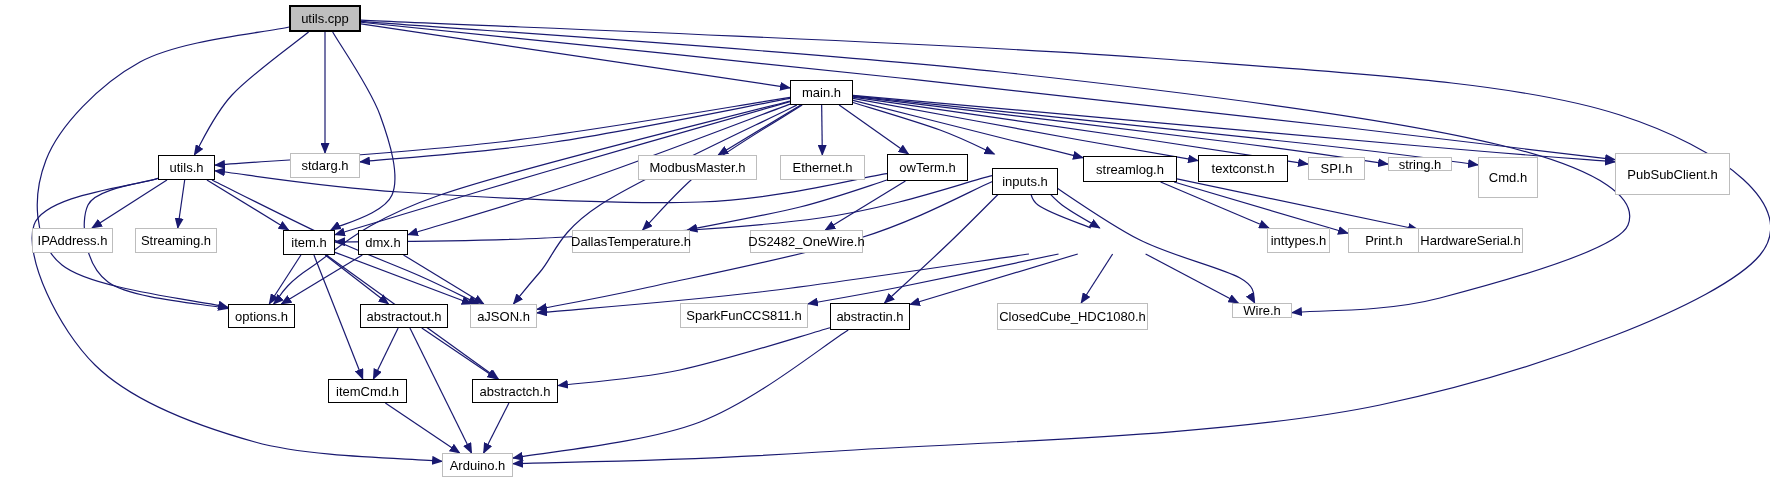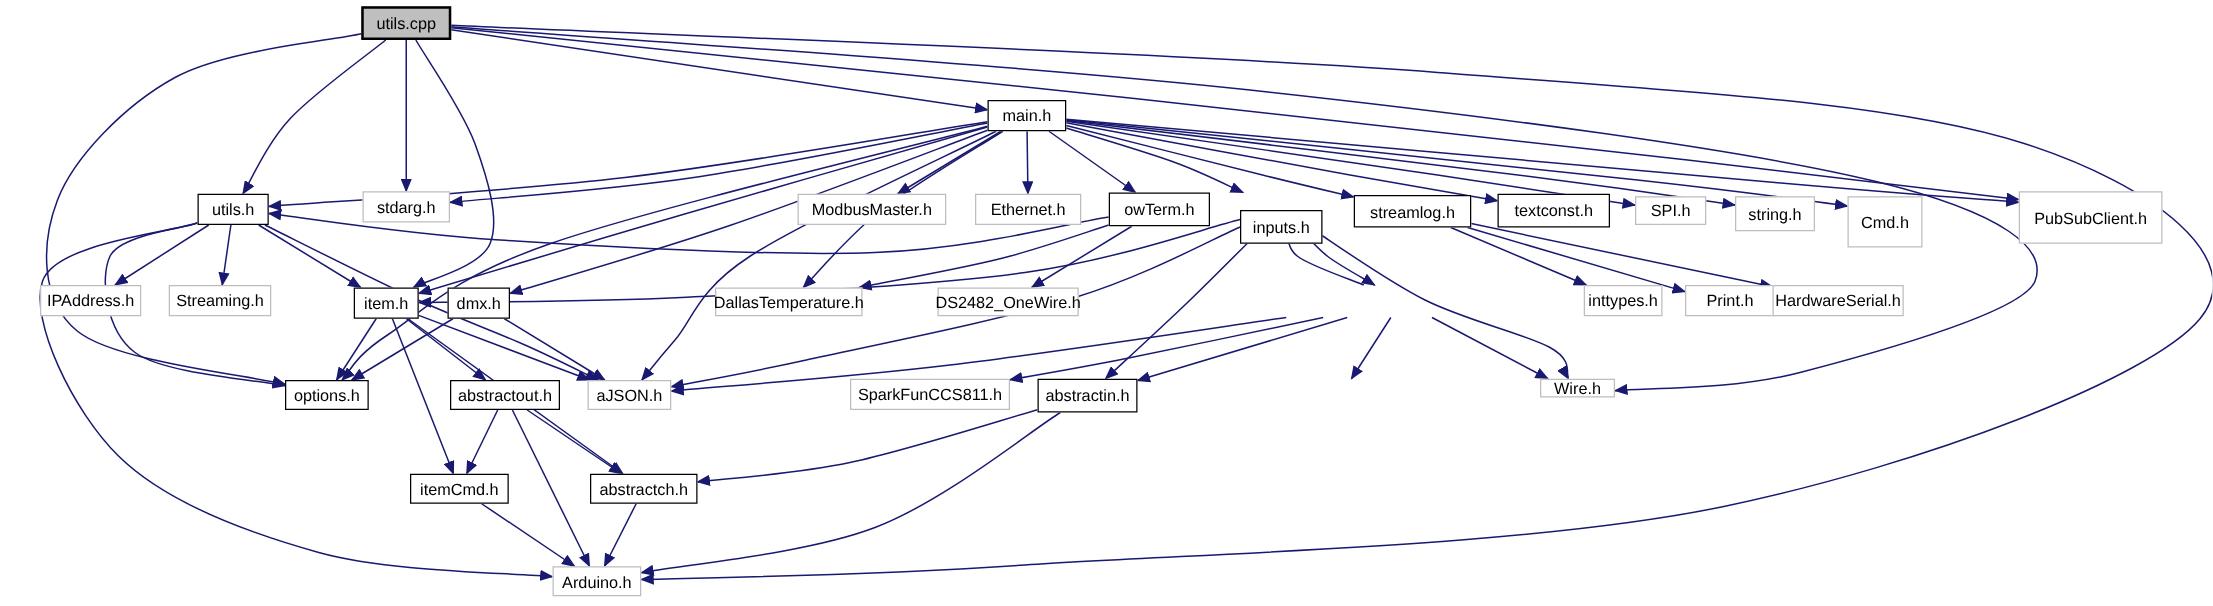--- a/index.html
+++ b/index.html
@@ -90,34 +90,35 @@
     <div class="node internal" style="left: 790px; top: 80px; width: 63px; height: 25px;">main.h</div>
     <div class="node internal" style="left: 158px; top: 155px; width: 57px; height: 25px;">utils.h</div>
     <div class="node external" style="left: 290px; top: 153px; width: 70px; height: 25px;">stdarg.h</div>
     <div class="node external" style="left: 638px; top: 155px; width: 119px; height: 25px; text-align: center;">ModbusMaster.h</div>
     <div class="node external" style="left: 780px; top: 155px; width: 85px; height: 25px;">Ethernet.h</div>
     <div class="node internal" style="left: 887px; top: 154px; width: 81px; height: 27px;">owTerm.h</div>
     <div class="node internal" style="left: 992px; top: 168px; width: 66px; height: 27px;">inputs.h</div>
     <div class="node internal" style="left: 1083px; top: 156px; width: 94px; height: 26px;">streamlog.h</div>
     <div class="node internal" style="left: 1198px; top: 155px; width: 90px; height: 27px;">textconst.h</div>
     <div class="node external" style="left: 1308px; top: 157px; width: 57px; height: 23px;">SPI.h</div>
-    <div class="node external" style="left: 1388px; top: 157px; width: 64px; height: 28px;">string.h</div>
+    <div class="node external" style="left: 1388px; top: 157px; width: 64px; height: 14px;">string.h</div>
     <div class="node external" style="left: 1478px; top: 157px; width: 60px; height: 41px;">Cmd.h</div>
     <div class="node external" style="left: 1615px; top: 153px; width: 115px; height: 42px;">PubSubClient.h</div>
     <div class="node external" style="left: 32px; top: 228px; width: 81px; height: 25px;">IPAddress.h</div>
     <div class="node external" style="left: 135px; top: 228px; width: 82px; height: 25px;">Streaming.h</div>
     <div class="node internal" style="left: 283px; top: 230px; width: 52px; height: 25px;">item.h</div>
     <div class="node internal" style="left: 358px; top: 230px; width: 50px; height: 25px;">dmx.h</div>
     <div class="node external" style="left: 572px; top: 230px; width: 118px; height: 23px;">DallasTemperature.h</div>
     <div class="node external" style="left: 750px; top: 230px; width: 113px; height: 23px;">DS2482_OneWire.h</div>
     <div class="node external" style="left: 1267px; top: 228px; width: 63px; height: 25px;">inttypes.h</div>
     <div class="node external" style="left: 1348px; top: 228px; width: 72px; height: 25px;">Print.h</div>
     <div class="node external" style="left: 1418px; top: 228px; width: 105px; height: 25px;">HardwareSerial.h</div>
     <div class="node internal" style="left: 228px; top: 304px; width: 67px; height: 24px;">options.h</div>
     <div class="node internal" style="left: 360px; top: 304px; width: 88px; height: 24px;">abstractout.h</div>
     <div class="node external" style="left: 470px; top: 304px; width: 67px; height: 24px;">aJSON.h</div>
     <div class="node external" style="left: 680px; top: 303px; width: 128px; height: 25px;">SparkFunCCS811.h</div>
     <div class="node internal" style="left: 830px; top: 303px; width: 80px; height: 27px;">abstractin.h</div>
+    <div class="node external" style="left: 997px; top: 303px; width: 151px; height: 27px;">ClosedCube_HDC1080.h</div>
     <div class="node external" style="left: 1232px; top: 303px; width: 60px; height: 15px;">Wire.h</div>
     <div class="node internal" style="left: 328px; top: 379px; width: 79px; height: 24px;">itemCmd.h</div>
     <div class="node internal" style="left: 472px; top: 379px; width: 86px; height: 24px;">abstractch.h</div>
     <div class="node external" style="left: 442px; top: 453px; width: 71px; height: 24px;">Arduino.h</div>
   </div>
 
 </body></html>

